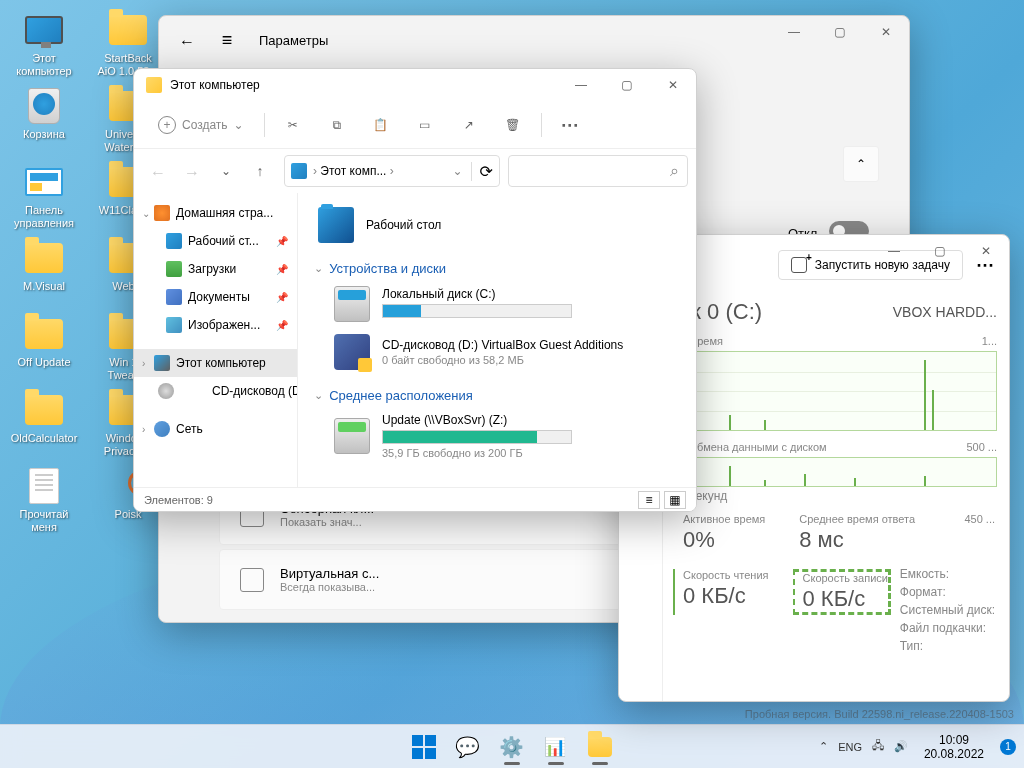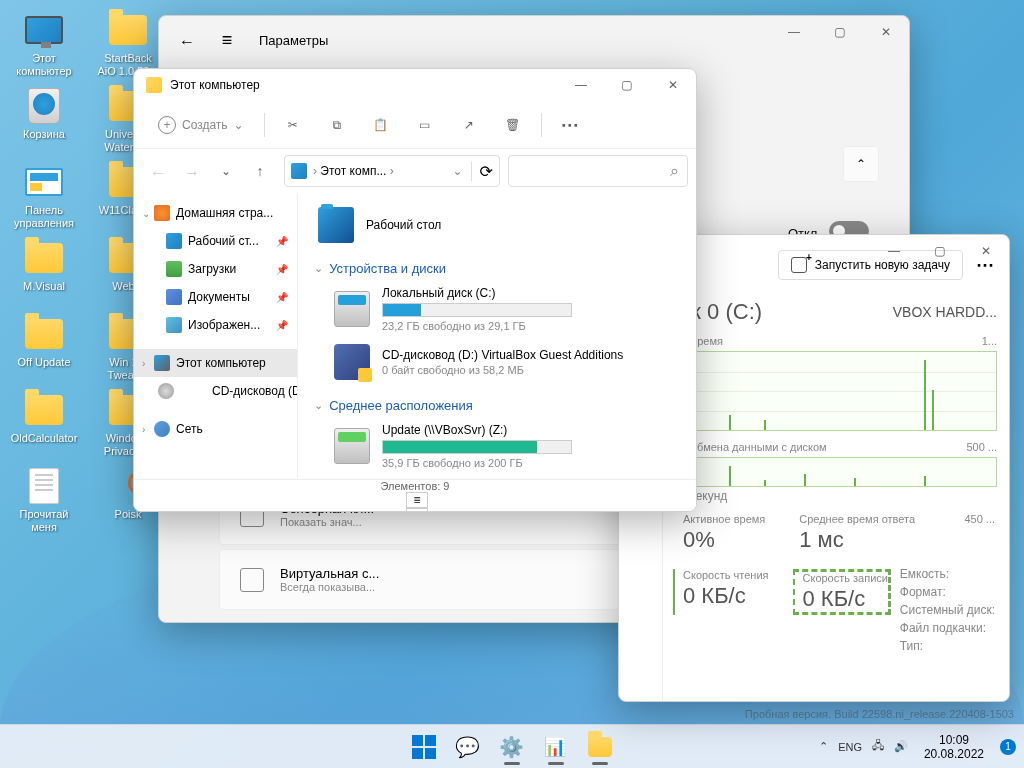--- a/index.html
+++ b/index.html
@@ -94,21 +94,21 @@
 .bar{width:190px;height:14px;border:1px solid #ccc;background:#f0f0f0;margin:3px 0;}
 .bar .fill{height:100%;background:#26a0da;}
 .bar .fill.teal{background:#20b890;}
 .drv{width:36px;height:28px;background:linear-gradient(180deg,#f0f0f0,#c0c0c0);border-radius:3px;border:1px solid #aaa;position:relative;}
 .drv::before{content:"";position:absolute;top:3px;left:3px;right:3px;height:10px;background:#26a0da;border-radius:2px;}
 .drv.net::before{background:#60d060;}
 .cdrv{width:36px;height:36px;background:linear-gradient(135deg,#5070b0,#304080);border-radius:4px;position:relative;}
 .cdrv::after{content:"";position:absolute;bottom:-2px;right:-2px;width:14px;height:14px;background:#ffc838;border-radius:2px;}
 .deskicon{width:36px;height:30px;background:linear-gradient(135deg,#30a0e0,#105090);border-radius:3px;position:relative;}
 .deskicon::before{content:"";position:absolute;top:-3px;left:3px;width:12px;height:5px;background:#30a0e0;border-radius:2px 2px 0 0;}
-.exp-status{position:absolute;bottom:0;left:0;right:0;height:32px;border-top:1px solid #eee;display:flex;align-items:center;padding:0 10px;background:#fff;flex-direction:column;}
+.exp-status{position:absolute;bottom:0;left:0;right:0;height:24px;border-top:1px solid #eee;display:flex;align-items:center;padding:0 10px;background:#fff;}
 .exp-status span{font-size:11px;color:#666;}
 .exp-status .vbtn{width:22px;height:18px;border:1px solid #ccc;margin-left:4px;display:flex;align-items:center;justify-content:center;}
 .exp-status .spacer{flex:1;}
 
 
 .tm{top:234px;left:618px;width:392px;height:468px;background:#fff;z-index:3;}
 .tm-top{height:60px;display:flex;align-items:center;justify-content:flex-end;padding:0 8px;}
 .tm-btn{display:flex;align-items:center;padding:6px 12px;border:1px solid #ddd;border-radius:4px;cursor:pointer;font-size:12px;}
 .tm-btn .ric{width:16px;height:16px;margin-right:8px;border:1.5px solid #555;border-radius:3px;position:relative;}
 .tm-btn .ric::after{content:"+";position:absolute;top:-6px;right:-6px;font-size:10px;font-weight:bold;}
@@ -333,21 +333,21 @@
           <span>60 секунд</span>
           <span></span>
         </div>
       <div class="tm-stats">
         <div class="tm-stat">
             <div class="sl">Активное время</div>
             <div class="sv">0%</div>
           </div>
         <div class="tm-stat">
             <div class="sl">Среднее время ответа</div>
-            <div class="sv">1 мс</div>
+            <div class="sv">8 мс</div>
           </div>
       </div>
       <div class="tm-stats" style="margin-top:16px">
         <div class="tm-stat g">
             <div class="sl">Скорость чтения</div>
             <div class="sv">0 КБ/с</div>
           </div>
         <div class="tm-stat d">
             <div class="sl">Скорость записи</div>
             <div class="sv">0 КБ/с</div>
@@ -456,21 +456,20 @@
           <span class="chv3">⌄</span>
           <span>Устройства и диски</span>
         </div>
       <div class="mitem">
           <div class="micon drv"></div>
           <div class="mtxt">
             <div class="mt1">Локальный диск (C:)</div>
             <div class="bar">
               <div class="fill" style="width:20%"></div>
             </div>
-            <div class="mt2">23,2 ГБ свободно из 29,1 ГБ</div>
           </div>
         </div>
       <div class="mitem">
           <div class="micon cdrv"></div>
           <div class="mtxt">
             <div class="mt1">CD-дисковод (D:) VirtualBox Guest Additions</div>
             <div class="mt2">0 байт свободно из 58,2 МБ</div>
           </div>
         </div>
       <div class="mhead">

